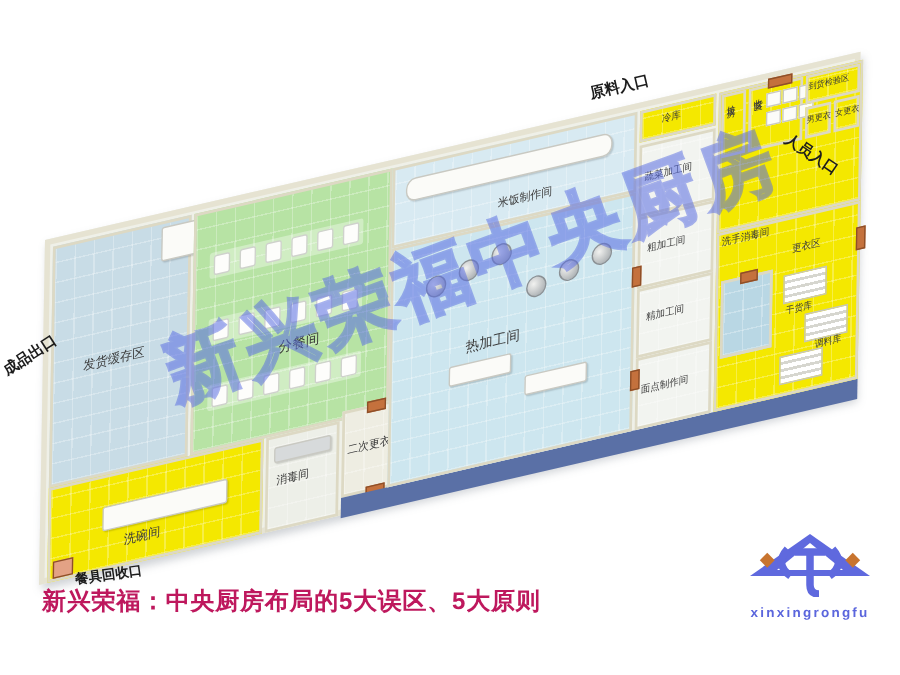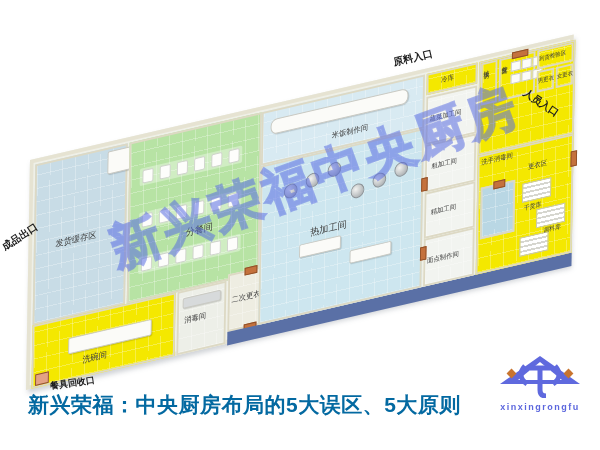--- a/index.html
+++ b/index.html
@@ -31,22 +31,22 @@
         border:1px solid #c6c6bd;}
   .crates{position:absolute;display:grid;grid-template-columns:repeat(3,9px);gap:3px;}
   .crates span{width:9px;height:8px;background:#fcfcf9;border:1px solid #c9c9c0;}
 
   
   .ent{position:absolute;color:#1c1c1c;font-size:10px;font-weight:bold;white-space:nowrap;}
   .watermark{position:absolute;left:112px;top:218px;font-size:50px;font-weight:bold;
              letter-spacing:4px;white-space:nowrap;transform:rotate(-20deg);
              transform-origin:0 50%;color:rgba(110,130,235,.10);
              -webkit-text-stroke:2px rgba(85,105,225,.5);pointer-events:none;}
-  .caption{position:absolute;left:28px;top:391px;width:560px;font-size:21px;
-           font-weight:bold;color:#0369a1;letter-spacing:.5px;}
+  .caption{position:absolute;left:28px;top:391px;width:560px;font-size:16px;
+           font-weight:bold;color:#be185d;letter-spacing:.5px;}
 
   
   .logo{position:absolute;left:492px;top:354px;width:96px;text-align:center;}
   .logo-name{color:#5b66dd;font-size:16px;font-weight:bold;letter-spacing:3px;margin-top:-2px;}
   .logo-rom{color:#5b66dd;font-size:9px;letter-spacing:1.5px;font-weight:bold;}
 </style>
 </head>
 <body>
 
 <div class="scene">

